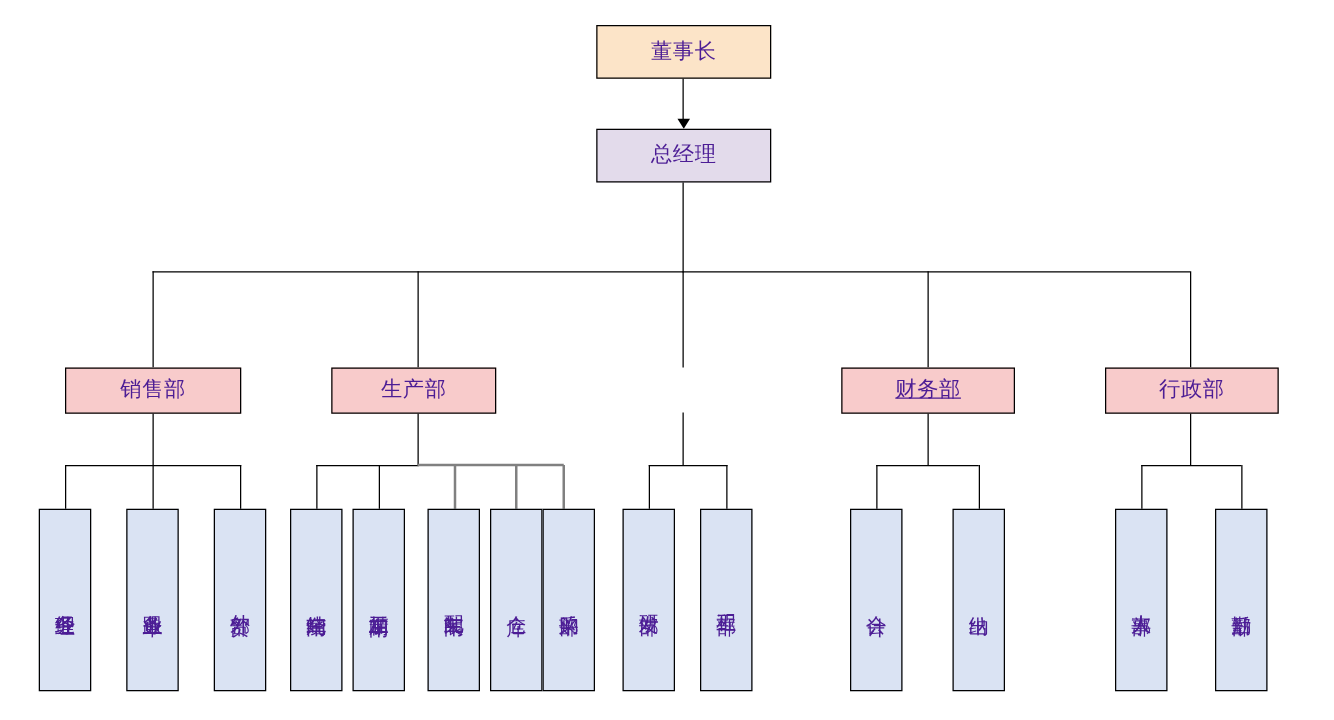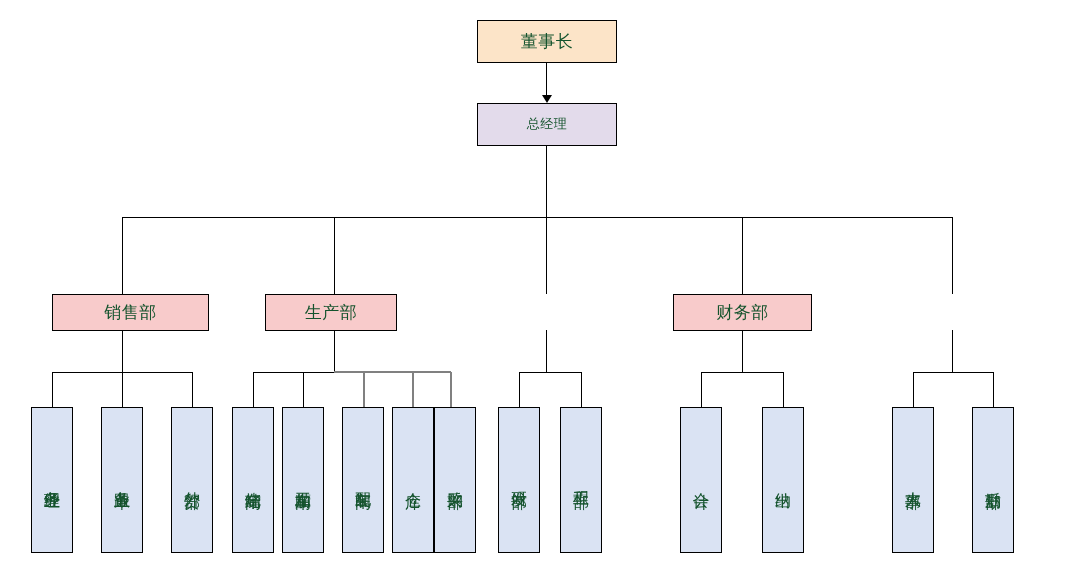--- a/index.html
+++ b/index.html
@@ -18,37 +18,37 @@
     background: #ffffff;
     overflow: hidden;
   }
   .node {
     position: absolute;
     box-sizing: border-box;
     border: 1px solid #000000;
     display: flex;
     align-items: center;
     justify-content: center;
-    color: #14532d;
+    color: #4c1d95;
     z-index: 5;
   }
   .node-label {
     display: block;
     line-height: 1.08;
     letter-spacing: 0.5px;
     white-space: pre;
   }
   
   .lvl-chair {
     background: #fce4c8;
     font-size: 17px;
   }
   .lvl-gm {
     background: #e3dbeb;
-    font-size: 13px;
+    font-size: 17px;
   }
   .lvl-dept {
     background: #f8cbcb;
     font-size: 17px;
   }
   .lvl-leaf {
     background: #dae3f3;
     font-size: 16px;
   }
   
@@ -135,28 +135,31 @@
   <div class="edge v" style="left:993px; top:372px; height:36px;"></div>
 
   <div class="node lvl-chair" style="left:477px; top:20px; width:140px; height:43px;">
     <span class="node-label">董事长</span>
   </div>
 
   <div class="node lvl-gm" style="left:477px; top:103px; width:140px; height:43px;">
     <span class="node-label">总经理</span>
   </div>
 
-  <div class="node lvl-dept" style="left:52px; top:294px; width:157px; height:37px;">
+  <div class="node lvl-dept" style="left:52px; top:294px; width:141px; height:37px;">
     <span class="node-label">销售部</span>
   </div>
   <div class="node lvl-dept" style="left:265px; top:294px; width:132px; height:37px;">
     <span class="node-label">生产部</span>
   </div>
-  <div class="node lvl-dept" style="left:673px; top:294px; width:139px; height:37px;">
+  <div class="node lvl-dept" style="left:673px; top:294px; width:139px; height:37px;text-decoration:underline;">
     <span class="node-label">财务部</span>
+  </div>
+  <div class="node lvl-dept" style="left:884px; top:294px; width:139px; height:37px;">
+    <span class="node-label">行政部</span>
   </div>
 
   <div class="node lvl-leaf vertical" style="left:31px; top:407px; width:42px; height:146px;">
     <span class="node-label">业务经理</span>
   </div>
   <div class="node lvl-leaf vertical" style="left:101px; top:407px; width:42px; height:146px;">
     <span class="node-label">业务跟单</span>
   </div>
   <div class="node lvl-leaf vertical" style="left:171px; top:407px; width:42px; height:146px;">
     <span class="node-label">外贸部</span>

